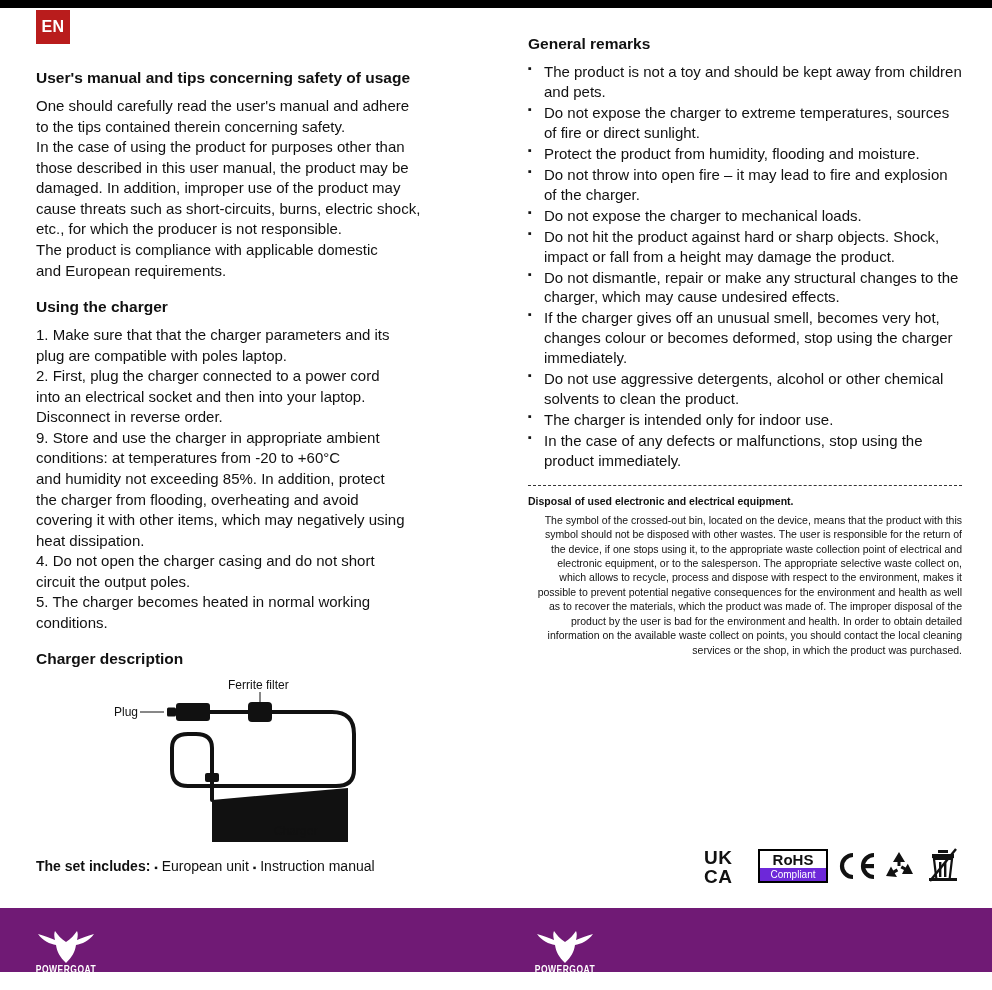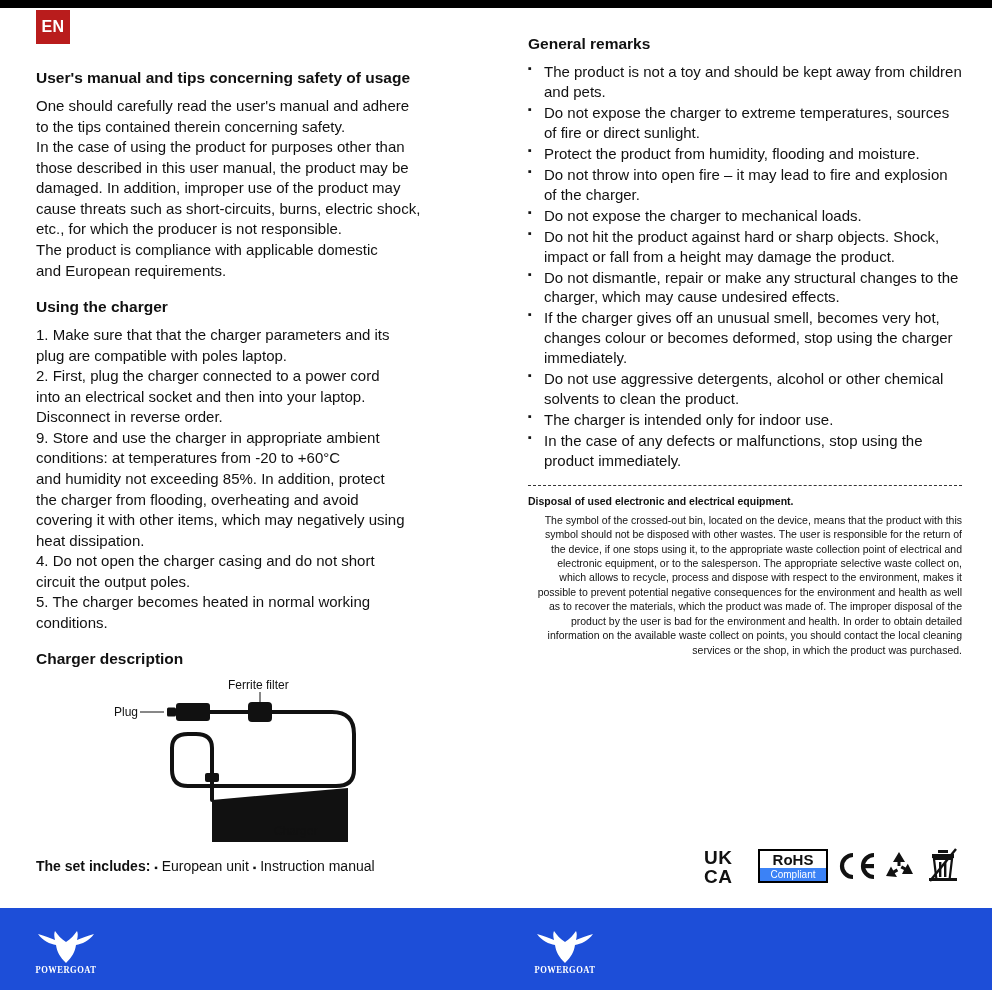--- a/index.html
+++ b/index.html
@@ -156,21 +156,21 @@
     width: 66px;
     border: 2px solid #000000;
     text-align: center;
   }
   .rohs .t1 {
     font-size: 15px;
     font-weight: bold;
     line-height: 1.15;
   }
   .rohs .t2 {
-    background: #3b82f6;
+    background: #6d28d9;
     color: #fff;
     font-size: 10px;
     line-height: 1.3;
   }
   .ce {
     position: absolute;
     left: 136px; top: 6px;
   }
   .recycle {
     position: absolute;
@@ -178,23 +178,22 @@
   }
   .wee {
     position: absolute;
     left: 228px; top: 3px;
   }
 
   
   .bottom-band {
     position: absolute;
     left: 0; top: 908px;
-    width: 992px; height: 82px;
-    background: #1d4ed8;
-    font-family: Liberation Serif, serif;
+    width: 992px; height: 64px;
+    background: #701a75;
   }
   .logo {
     position: absolute;
     top: 14px;
     width: 84px;
     height: 56px;
     color: #fff;
     display: flex;
     flex-direction: column;
     align-items: center;

